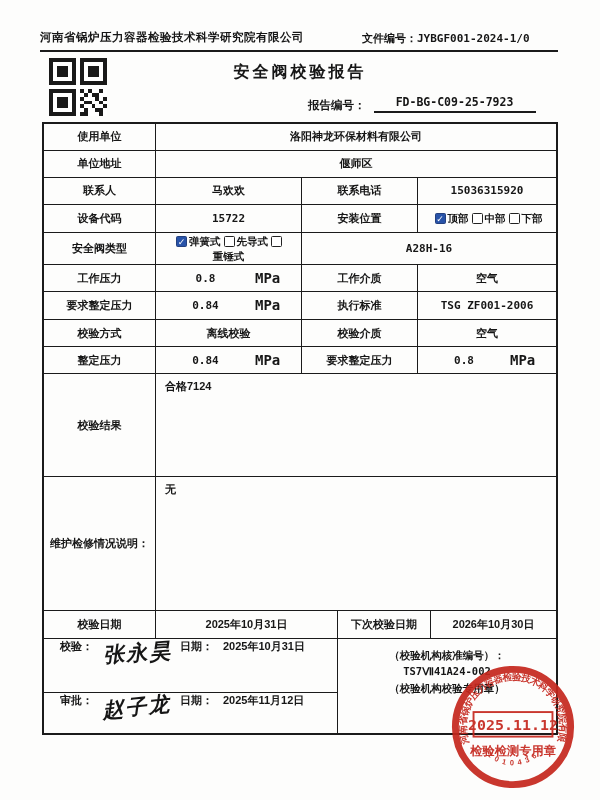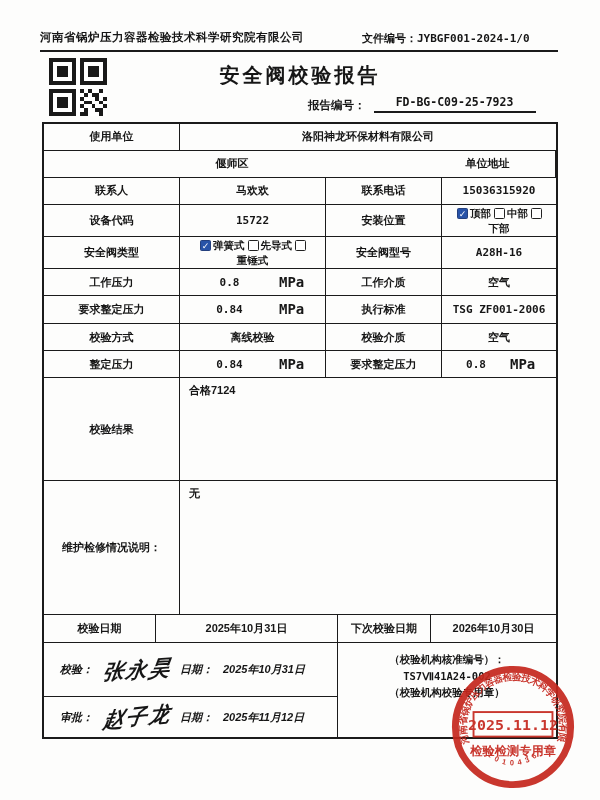--- a/index.html
+++ b/index.html
@@ -8,57 +8,57 @@
   .page {
     position:relative; width:600px; height:800px; margin:0 auto;
     background:#fdfdfc; color:#161616; overflow:hidden; font-weight:700;
   }
   
   .hdr-company { position:absolute; left:40px; top:30px; font-size:11.5px; letter-spacing:.5px; }
   .hdr-fileno  { position:absolute; left:362px; top:31px; font-size:11px; white-space:nowrap; }
   .hdr-fileno .num { font-family:"DejaVu Sans Mono","Liberation Mono",monospace; font-size:11px; }
   .hdr-rule { position:absolute; left:40px; top:50px; width:518px; height:0; border-top:2px solid #1b1b1b; }
   .qr { position:absolute; left:49px; top:58px; width:58px; height:58px; }
-  .doc-title { position:absolute; left:0; top:62px; width:600px; text-align:center; font-size:20px; letter-spacing:3px; }
+  .doc-title { position:absolute; left:0; top:62px; width:600px; text-align:center; font-size:16px; letter-spacing:3px; }
   .report-no { position:absolute; left:308px; top:95px; font-size:11.5px; white-space:nowrap; display:flex; align-items:flex-end;justify-content:space-between; }
   .report-no .lbl { margin-right:8px; }
   .report-no .val {
     display:inline-block; width:162px; text-align:center; padding-bottom:2px;
     border-bottom:2px solid #1b1b1b; font-family:"DejaVu Sans Mono","Liberation Mono",monospace; font-size:11.5px;
   }
   
   .tbl { position:absolute; left:42px; top:122px; width:516px; border:2px solid #1b1b1b; background:transparent; }
   .tr { display:flex; border-bottom:1.5px solid #1b1b1b; }
   .tr.last { border-bottom:none; }
   .td {
     border-right:1.5px solid #1b1b1b; display:flex; align-items:center; justify-content:center;
     text-align:center; padding:2px 3px; font-size:11px; line-height:1.2; overflow:hidden;
   }
   .td.tdlast { border-right:none; }
-  .w1{width:136px;} .w2{width:146px;} .w3{width:116px;} .w4{flex:1;}
+  .w1{width:112px;} .w2{width:146px;} .w3{width:116px;} .w4{flex:1;}
   .wA{width:112px;} .wB{width:182px;} .wC{width:93px;} .wD{flex:1;}
   .wL{width:294px; border-right:1.5px solid #1b1b1b;} .wR{flex:1;align-items:center;}
   .h27{min-height:27px;} .h28{min-height:28px;} .h31{min-height:31px;}
   .h103{min-height:103px;} .h134{min-height:134px;}
   .topleft { align-items:flex-start; justify-content:flex-start; text-align:left; padding:6px 9px; }
   .mono { font-family:"DejaVu Sans Mono","Liberation Mono",monospace; }
   .ptd { padding:2px 0; }
   .pwrap { display:flex; width:100%; align-items:center; }
   .pval { flex:1; text-align:center; }
   .punit { width:46px; text-align:left; font-family:"DejaVu Sans Mono","Liberation Mono",monospace; font-size:14px; }
   
   .cbgroup { display:flex; flex-wrap:wrap; justify-content:center; align-items:center; row-gap:2px; }
   .cb {
     display:inline-block; width:11px; height:11px; border:1.5px solid #222; border-radius:1.5px;
     background:#fff; margin:0 2px 0 3px; flex:none;
   }
   .cb.on { background:#2853a8; border-color:#24407e; color:#fff; font-size:9px; line-height:10px; text-align:center; }
   .cb .tick { display:block; transform:translateY(-0.5px); }
   
-  .subrow { display:flex; align-items:center; padding-left:16px; font-size:11px;font-style:italic; }
+  .subrow { display:flex; padding-left:16px; font-size:11px; }
   .subrow.first { min-height:54px; border-bottom:1.5px solid #1b1b1b; }
   .subrow.second { min-height:40px; }
   .sig {
     font-size:21px; margin:0 8px 0 10px; white-space:nowrap;
     transform:rotate(-4deg) skewX(-12deg); letter-spacing:2px;
   }
   .sig2 { transform:rotate(-6deg) skewX(-14deg); }
   .datefield { margin-left:10px; }
   .org-cell { flex-direction:column; justify-content:flex-start; padding-top:8px; font-size:10.5px; line-height:1.55; }
   .org-cell .l2 { font-family:"DejaVu Sans Mono","Liberation Mono",monospace; font-size:10.5px; }
@@ -111,22 +111,22 @@
   </div>
 
   <div class="tbl">
 
     <div class="tr h27">
       <div class="td w1">使用单位</div>
       <div class="td w4 tdlast">洛阳神龙环保材料有限公司</div>
     </div>
 
     <div class="tr h27">
+      <div class="td w1">单位地址</div>
       <div class="td w4 tdlast">偃师区</div>
-      <div class="td w1">单位地址</div>
     </div>
 
     <div class="tr h27">
       <div class="td w1">联系人</div>
       <div class="td w2">马欢欢</div>
       <div class="td w3">联系电话</div>
       <div class="td w4 tdlast mono">15036315920</div>
     </div>
 
     <div class="tr h28">
@@ -154,21 +154,20 @@
           <span class="cb on">
               <span class="tick">✓</span>
             </span>
             <span>弹簧式</span>
           <span class="cb"></span>
             <span>先导式</span>
           <span class="cb"></span>
             <span>重锤式</span>
         </span>
       </div>
-      <div class="td w3">安全阀型号</div>
       <div class="td w4 tdlast mono">A28H-16</div>
     </div>
 
     <div class="tr h27">
       <div class="td w1">工作压力</div>
       <div class="td w2 ptd">
         <span class="pwrap">
             <span class="pval mono">0.8</span>
             <span class="punit">MPa</span>
           </span>

